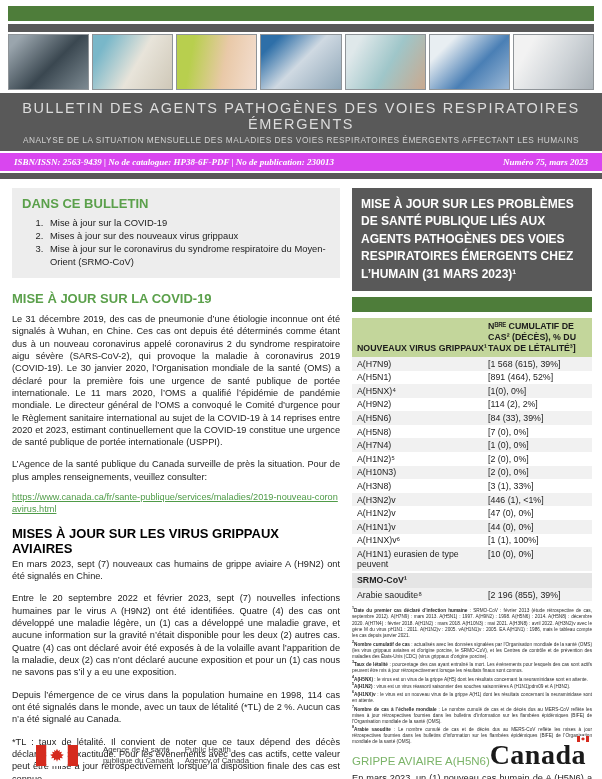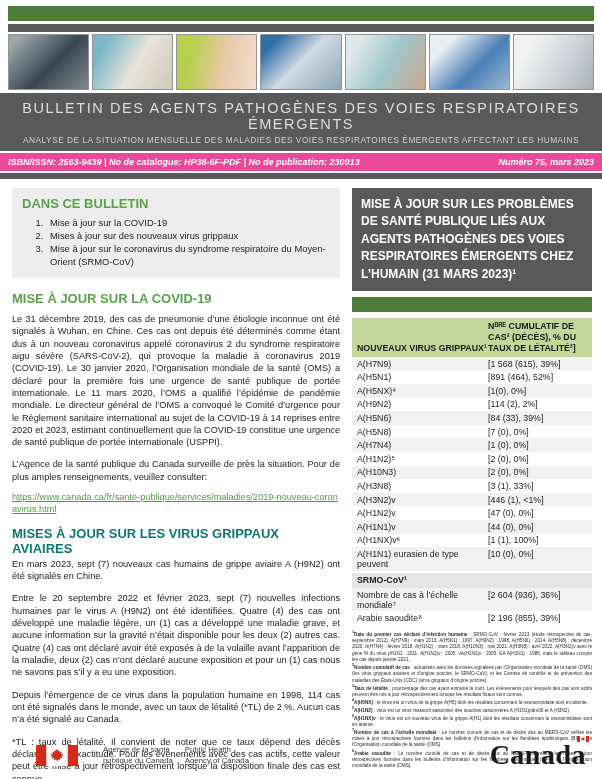--- a/index.html
+++ b/index.html
@@ -18,37 +18,37 @@
   .ph3 { background:linear-gradient(100deg,#b8cf4e 20%,#e9c9a8 60%,#f3ded0); }
   .ph4 { background:linear-gradient(135deg,#2e6fa8 15%,#cfd9e2 50%,#8fa7b8); }
   .ph5 { background:linear-gradient(120deg,#dfe8ea 15%,#9fc6c9 55%,#caa98f); }
   .ph6 { background:linear-gradient(135deg,#e8eef2 20%,#4a7fb5 60%,#9db9d6); }
   .ph7 { background:linear-gradient(120deg,#f2f2f2 20%,#cfd4d8 60%,#aab2b8); }
 
   
   .title-bar { background:#595959; margin-top:3px; padding:7px 6px 6px; text-align:center; }
   .title-main { color:#dcdcdc; font-size:14.5px; letter-spacing:1.6px; }
   .title-sub { color:#d2d2d2; font-size:8.3px; letter-spacing:.5px; margin-top:3px; }
-  .meta-bar { background:#ec4899; margin-top:2px; display:flex; justify-content:space-between;
-              align-items:center; padding:4px 8px; color:#fff; font-style:italic;
-              font-weight:bold; font-size:9px; }
+  .meta-bar { background:#d946ef; margin-top:2px; display:flex; justify-content:space-between;
+              align-items:center; padding:4px 14px; color:#fff; font-style:italic;
+              font-weight:bold; font-size:9px;font-family:Liberation Serif, serif; }
   .dark-strip2 { height:6px; background:#595959; margin-top:2px; }
 
   
   .content { display:flex; gap:12px; padding:9px 10px 0 12px; }
   .col-left { width:328px; }
   .col-right { flex:1; }
 
   
   .bulletin-box { background:#ededed; padding:8px 10px 9px; }
   .box-title { color:#5ba04b; font-weight:bold; font-size:13px; }
   .bulletin-box ol { margin:6px 0 0; padding-left:24px; font-size:9.4px; line-height:1.38; color:#1c1c1c; }
   .bulletin-box li { padding-left:4px; }
   .h-green { color:#5ba04b; font-weight:bold; font-size:12.5px; margin:13px 0 7px; }
-  .h-green-lg { color:#0f766e; font-weight:bold; font-size:13px; margin:4px 0 2px; }
+  .h-green-lg { color:#000000; font-weight:bold; font-size:13px; margin:4px 0 2px; }
   .h-sub { color:#7cb469; font-weight:normal; font-size:11.5px; margin:0 0 6px; }
   p.body { font-size:9.2px; line-height:1.34; text-align:justify; color:#1c1c1c; margin:0 0 10px; }
   a.link { color:#4f9b48; text-decoration:underline; font-size:9.2px; line-height:1.34;
            word-break:break-all; display:block; margin:-8px 0 10px; }
 
   
   .rbox-title { background:#595959; color:#fff; font-weight:bold; font-size:12px;
                 line-height:1.45; padding:8px 9px; }
   .rgreen { height:15px; background:#4e7d3a; margin-top:6px; }
   .vtable { margin-top:6px; font-size:8.8px; color:#1c1c1c; }
@@ -199,24 +199,20 @@
             </div>
           <div class="trow">
               <span class="tc1">A(H1N1) eurasien de type peuvent</span>
               <span class="tc2">[10 (0), 0%]</span>
             </div>
         </div>
 
         <div class="srmo-band">SRMO-CoV¹</div>
         <div class="srows">
           <div class="srow">
-              <span class="tc1">Nombre de cas à l’échelle mondiale⁷</span>
-              <span class="tc2">[2 604 (936), 36%]</span>
-            </div>
-          <div class="srow">
               <span class="tc1">Arabie saoudite⁸</span>
               <span class="tc2">[2 196 (855), 39%]</span>
             </div>
         </div>
       </div>
 
       <div class="footnotes">
         <div class="fn"><sup>1</sup><b>Date du premier cas déclaré d’infection humaine</b><span> : SRMO-CoV : février 2013 (étude rétrospective de cas, septembre 2012). A(H7N9) : mars 2013. A(H5N1) : 1997. A(H9N2) : 1998. A(H5N6) : 2014. A(H5N8) : décembre 2020. A(H7N4) : février 2018. A(H1N2) : mars 2018. A(H10N3) : mai 2021. A(H3N8) : avril 2022. A(H3N2)v avec le gène M du virus pH1N1 : 2011. A(H1N2)v : 2005. vA(H1N1)v : 2005. EA A(H1N1) : 1986, mais le tableau compte les cas depuis janvier 2021.</span></div>
         <div class="fn"><sup>2</sup><b>Nombre cumulatif de cas</b><span> : actualisés avec les données signalées par l’Organisation mondiale de la santé (OMS) (les virus grippaux aviaires et d’origine porcine, le SRMO-CoV), et les Centres de contrôle et de prévention des maladies des États-Unis (CDC) (virus grippaux d’origine porcine).</span></div>
         <div class="fn"><sup>3</sup><b>Taux de létalité</b><span> : pourcentage des cas ayant entraîné la mort. Les événements pour lesquels des cas sont actifs peuvent être mis à jour rétrospectivement lorsque les résultats finaux sont connus.</span></div>

